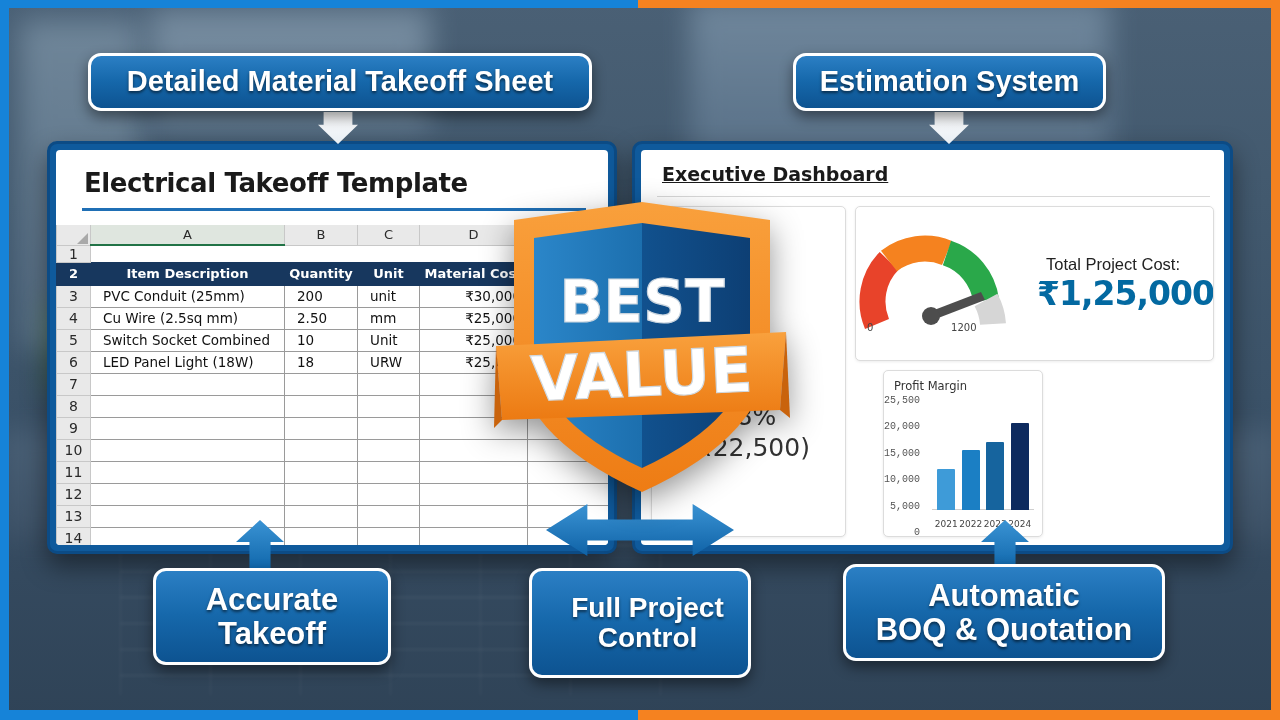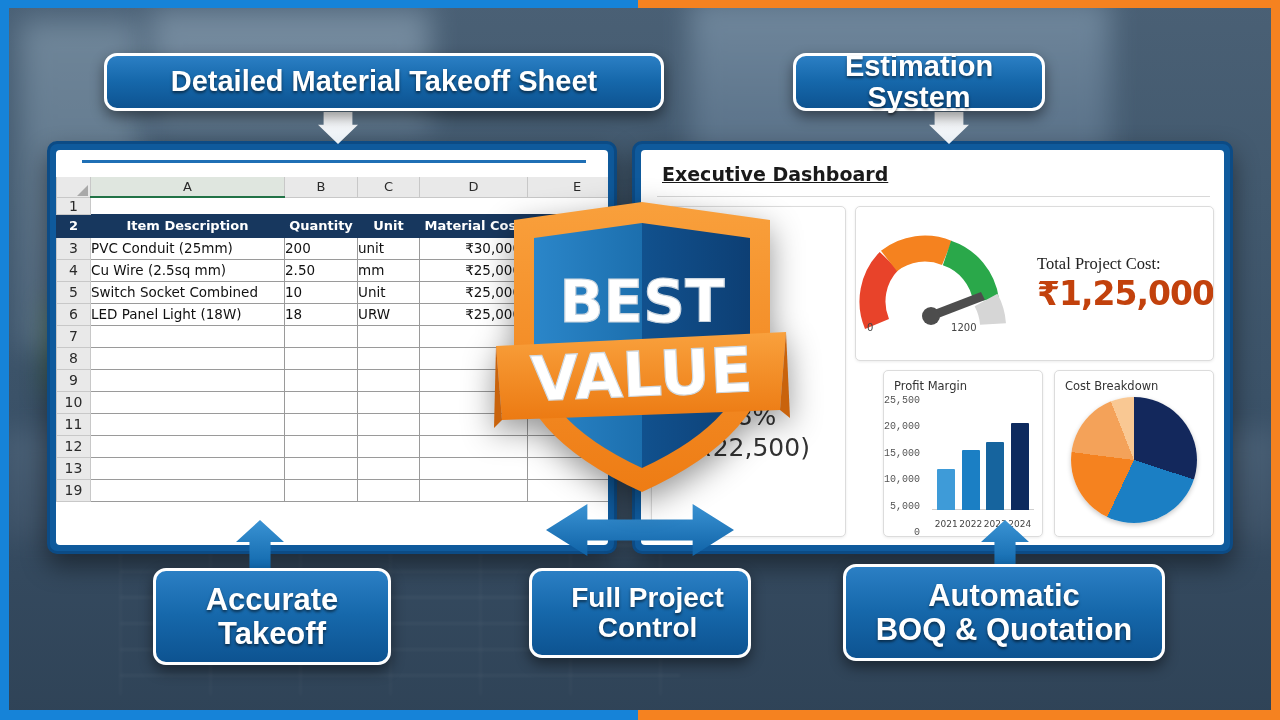--- a/index.html
+++ b/index.html
@@ -76,21 +76,21 @@
   table.xl col.c-d   { width:108px; }
   table.xl col.c-e   { width:99px; }
   .xl th.colhead { background:#e9e9e9; border:1px solid #c8c8c8; border-top:none;
                    font-weight:normal; font-size:13px; color:#2a2a2a; height:20px; text-align:center; }
   .xl th.corner { background:#e9e9e9; border:1px solid #c8c8c8; border-top:none; position:relative; }
   .xl th.corner::after{ content:""; position:absolute; right:2px; bottom:1px; width:0; height:0;
                    border-left:11px solid transparent; border-bottom:11px solid #a9a9a9; }
   .xl th.colhead.sel { border-bottom:2px solid #217346; background:#dfe6df; }
   .xl td.rowhead { background:#e9e9e9; border:1px solid #c8c8c8; font-size:14px; color:#2a2a2a;
                    text-align:center; width:34px; }
-  .xl td.cell { border:1px solid #9a9a9a; height:22px; font-size:13.5px; padding:0 0; color:#111; }
+  .xl td.cell { border:1px solid #9a9a9a; height:22px; font-size:13.5px; padding:0 12px; color:#111; }
   .xl tr.hdr td { background:#17375e; color:#fff; font-weight:bold; text-align:center;
                   border:1px solid #17375e; font-size:13px; height:23px; }
   .xl td.num { text-align:left; }
   .xl td.money { text-align:right; padding-right:6px; }
   .xl tr.blank td.cell { background:#fff; }
   .xl td.empty-top { border:none; background:#fff; }
 
   
   .dash-title { font-family:"DejaVu Sans", sans-serif; font-weight:bold; font-size:19px;
                 color:#1a1a1a; padding:13px 0 0 21px;text-decoration:underline; }
@@ -110,22 +110,22 @@
   .kpi-pct { font-family:"DejaVu Sans", sans-serif; font-size:25px; color:#333; text-align:center;
              margin-top:6px;}
 
   
   .gauge-card { display:flex; align-items:center; justify-content:center; gap:22px; }
   .gauge-wrap { position:relative; width:160px; height:112px; }
   .gauge-labels { position:absolute; left:0; top:94px; width:160px;
                   font-family:"DejaVu Sans", sans-serif; font-size:10px; color:#444; }
   .gauge-labels span.g0 { position:absolute; left:12px; }
   .gauge-labels span.g1 { position:absolute; left:96px; }
-  .tpc-label { font-family:Liberation Serif, serif; font-size:16.5px; color:#222; }
-  .tpc-value { font-family:"DejaVu Sans", sans-serif; font-size:33px; font-weight:bold; color:#c2410c;
+  .tpc-label { font-family:Liberation Sans, sans-serif; font-size:16.5px; color:#222;margin-left:9px; }
+  .tpc-value { font-family:"DejaVu Sans", sans-serif; font-size:33px; font-weight:bold; color:#0369a1;
                margin-top:0; letter-spacing:-1px;}
 
   
   .bars-plot { position:absolute; left:8px; top:26px; right:6px; bottom:4px; }
   .bars-axis { position:absolute; left:0; top:0; width:40px; height:100%; }
   .bars-axis div { position:absolute; right:12px; font-family:Liberation Mono, monospace;
                    font-size:10px; color:#555; transform:translateY(-50%); }
   .bars-area { position:absolute; left:42px; right:4px; top:4px; bottom:22px;
                display:flex; align-items:flex-end; justify-content:space-around; }
   .bar-col { width:18px; position:relative; height:100%; display:flex; align-items:flex-end;}
@@ -145,24 +145,24 @@
   .callout {
     position:absolute; z-index:40;
     background:linear-gradient(180deg,#2b7fc4 0%,#1668ab 48%,#0d5391 100%);
     border:3px solid #ffffff; border-radius:13px;
     box-shadow:0 6px 14px rgba(0,0,0,.45);
     color:#fff; font-weight:bold; text-align:center;
     text-shadow:0 2px 3px rgba(0,0,0,.55);
     display:flex; align-items:center; justify-content:center;
     line-height:1.08;
   }
-  #co-takeoff-sheet { left:104px; top:53px; width:560px; height:58px; font-size:29px; }
-  #co-estimation    { left:793px; top:53px; width:252px; height:58px; font-size:29px; }
+  #co-takeoff-sheet { left:88px; top:53px; width:504px; height:58px; font-size:29px; }
+  #co-estimation    { left:793px; top:53px; width:313px; height:58px; font-size:29px; }
   #co-accurate      { left:153px; top:568px; width:238px; height:97px; font-size:31px; }
-  #co-control       { left:529px; top:568px; width:222px; height:90px; font-size:28px;padding-left:15px; }
+  #co-control       { left:529px; top:568px; width:222px; height:110px; font-size:28px;padding-left:15px; }
   #co-boq           { left:843px; top:564px; width:322px; height:97px; font-size:31px; }
 
   
   .arrow { position:absolute; z-index:35; }
   .arrow-down {
     width:40px; height:32px;
     background:linear-gradient(180deg,#ffffff,#e8eef4);
     clip-path: polygon(14% 0, 86% 0, 86% 40%, 100% 40%, 50% 100%, 0 40%, 14% 40%);
     filter: drop-shadow(0 3px 3px rgba(0,0,0,.35));
   }
@@ -201,20 +201,21 @@
   <div class="bg-blob bg-desk"></div>
   <div class="bg-lines"></div>
 
   <div id="watermark">
     <div class="wm-script">Estimate</div>
     <div class="wm-sub">CONSTRUCTION INDIA</div>
   </div>
 
   <div class="panel-shell" id="sheet-panel">
     <div class="panel-inner">
+      <div class="sheet-title">Electrical Takeoff Template</div>
       <div class="sheet-rule"></div>
       <table class="xl">
         <colgroup>
           <col class="c-gut">
             <col class="c-a">
             <col class="c-b">
             <col class="c-c">
             <col class="c-d">
             <col class="c-e">
         </colgroup>
@@ -329,21 +330,21 @@
           </tr>
           <tr class="blank">
             <td class="rowhead">13</td>
             <td class="cell"></td>
               <td class="cell"></td>
             <td class="cell"></td>
               <td class="cell"></td>
             <td class="cell"></td>
           </tr>
           <tr class="blank">
-            <td class="rowhead">19</td>
+            <td class="rowhead">14</td>
             <td class="cell"></td>
               <td class="cell"></td>
             <td class="cell"></td>
               <td class="cell"></td>
             <td class="cell"></td>
           </tr>
         </tbody>
       </table>
     </div>
   </div>
@@ -415,24 +416,20 @@
                 </div>
               <div class="bars-xlabels" id="bars-xlabels">
                   <span>2021</span>
                   <span>2022</span>
                   <span>2023</span>
                   <span>2024</span>
                 </div>
             </div>
           </div>
 
-          <div class="card">
-            <div class="card-title">Cost Breakdown</div>
-            <div class="pie" id="pie" style="background: conic-gradient(rgb(19, 40, 92) 0deg, rgb(19, 40, 92) 108deg, rgb(27, 127, 196) 108deg, rgb(27, 127, 196) 205.2deg, rgb(245, 130, 31) 205.2deg, rgb(245, 130, 31) 277.2deg, rgb(244, 162, 89) 277.2deg, rgb(244, 162, 89) 338.4deg, rgb(249, 200, 147) 338.4deg, rgb(249, 200, 147) 360deg);"></div>
-          </div>
         </div>
       </div>
     </div>
   </div>
 
   <div class="arrow arrow-down" id="ar-d1"></div>
   <div class="arrow arrow-down" id="ar-d2"></div>
   <div class="arrow arrow-up" id="ar-u1"></div>
   <div class="arrow arrow-up" id="ar-u2"></div>
   <div class="arrow arrow-up" id="ar-u3"></div>

